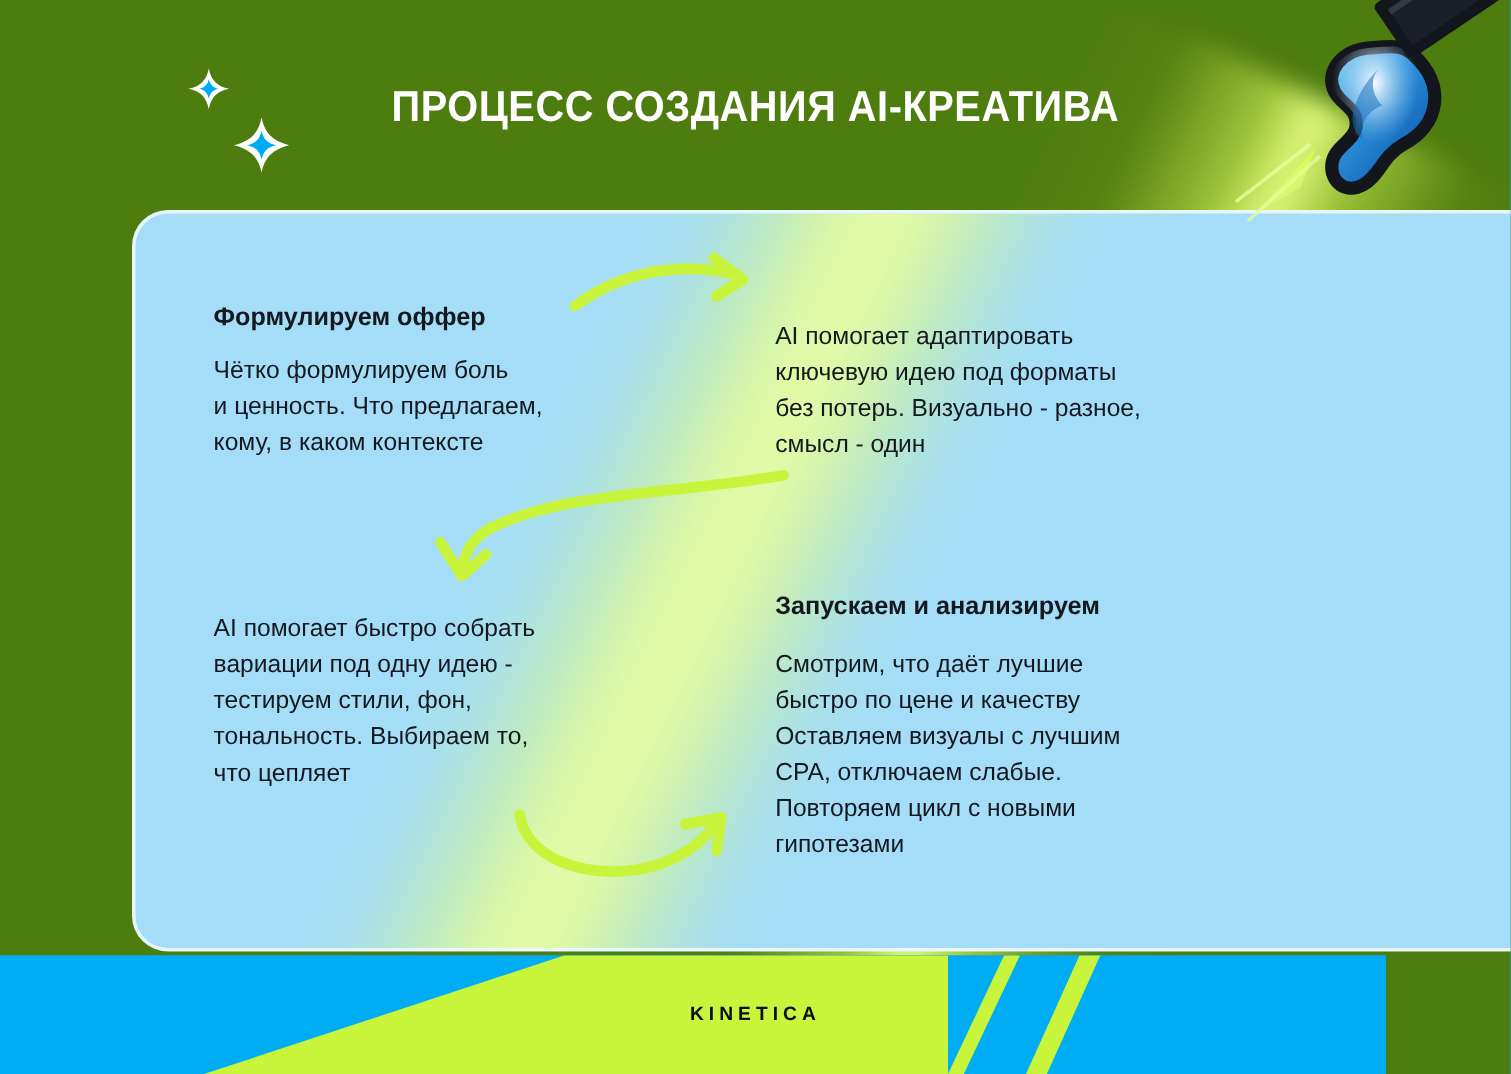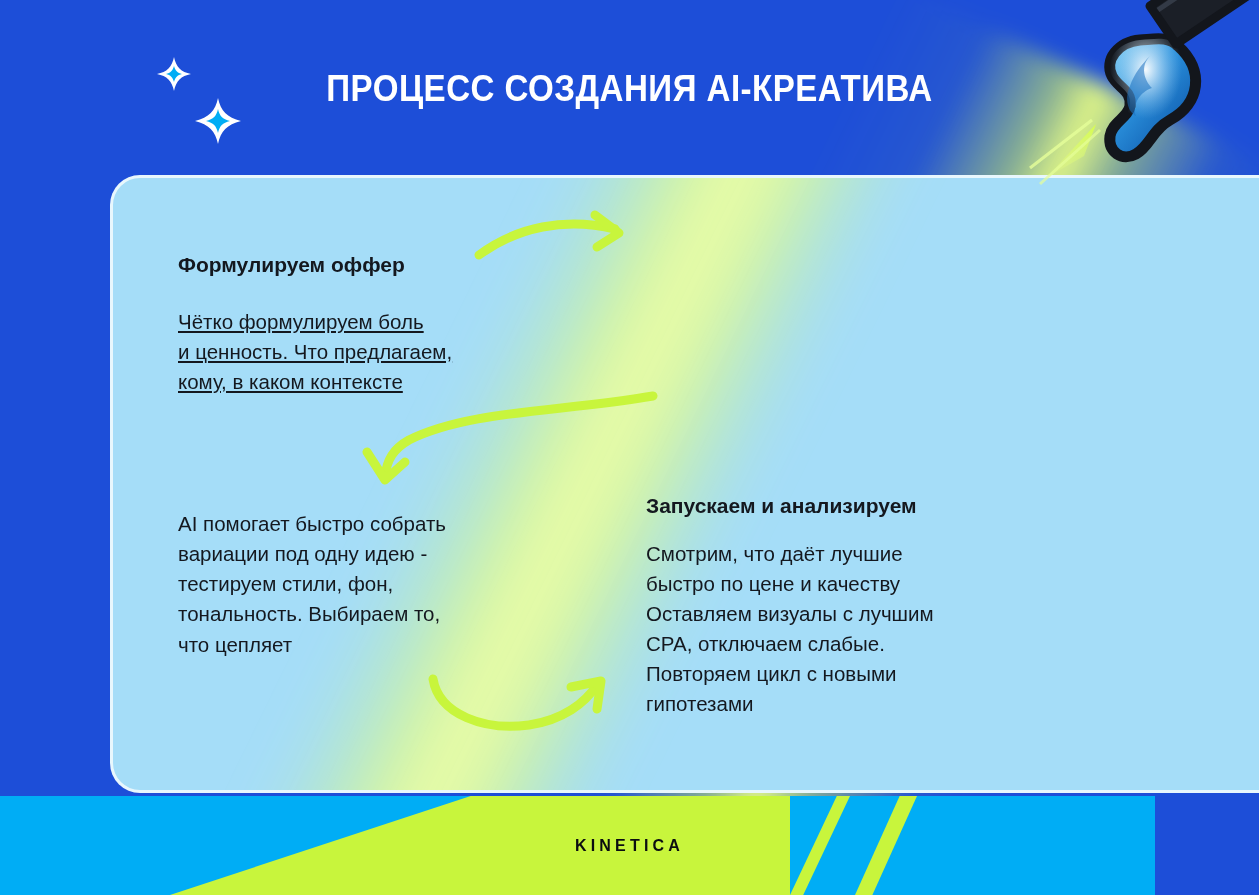--- a/index.html
+++ b/index.html
@@ -6,21 +6,21 @@
   html,body { width:1259px; height:895px; }
   body{
     font-family:"Liberation Sans", sans-serif;
     background:#00adf5;
     overflow:hidden;
     position:relative;
   }
   #stage{
     position:absolute; left:0; top:0;
     width:1259px; height:895px;
-    background:#1d4ed8;
+    background:#4d7c0f;
     overflow:hidden;
   }
 
   
   .sparkle{ position:absolute; }
   .sparkle svg{ display:block; }
 
   
   #title{
     position:absolute;
@@ -96,21 +96,21 @@
     color:#14181f;
     font-size:20.5px;
     line-height:1.47;
     white-space:pre-line;
     margin-top:16px;
   }
   #block-1{ left:65px;  top:72px;  width:390px; }
   #block-2{ left:533px; top:72px;  width:470px; }
   #block-3{ left:65px;  top:313px; width:400px; }
   #block-4{ left:533px; top:313px; width:470px; }
-  #block-1 .b-body{ margin-top:27px;text-decoration:underline; }
+  #block-1 .b-body{ margin-top:14px; }
   #block-3 .b-body{ margin-top:18px; }
   #block-4 .b-body{ margin-top:18px; }
 
   
   .arrow{ position:absolute; pointer-events:none; }
 
   
   #pen{ position:absolute; left:1000px; top:-30px; width:290px; height:230px; }
 
   
@@ -184,20 +184,24 @@
     </svg>
 
     <div class="block" id="block-1">
       <div class="b-head">Формулируем оффер</div>
       <div class="b-body">Чётко формулируем боль
 и ценность. Что предлагаем,
 кому, в каком контексте</div>
     </div>
 
     <div class="block" id="block-2">
+      <div class="b-body">AI помогает адаптировать
+ключевую идею под форматы
+без потерь. Визуально - разное,
+смысл - один</div>
     </div>
 
     <div class="block" id="block-3">
       <div class="b-body">AI помогает быстро собрать
 вариации под одну идею -
 тестируем стили, фон,
 тональность. Выбираем то,
 что цепляет</div>
     </div>
 

